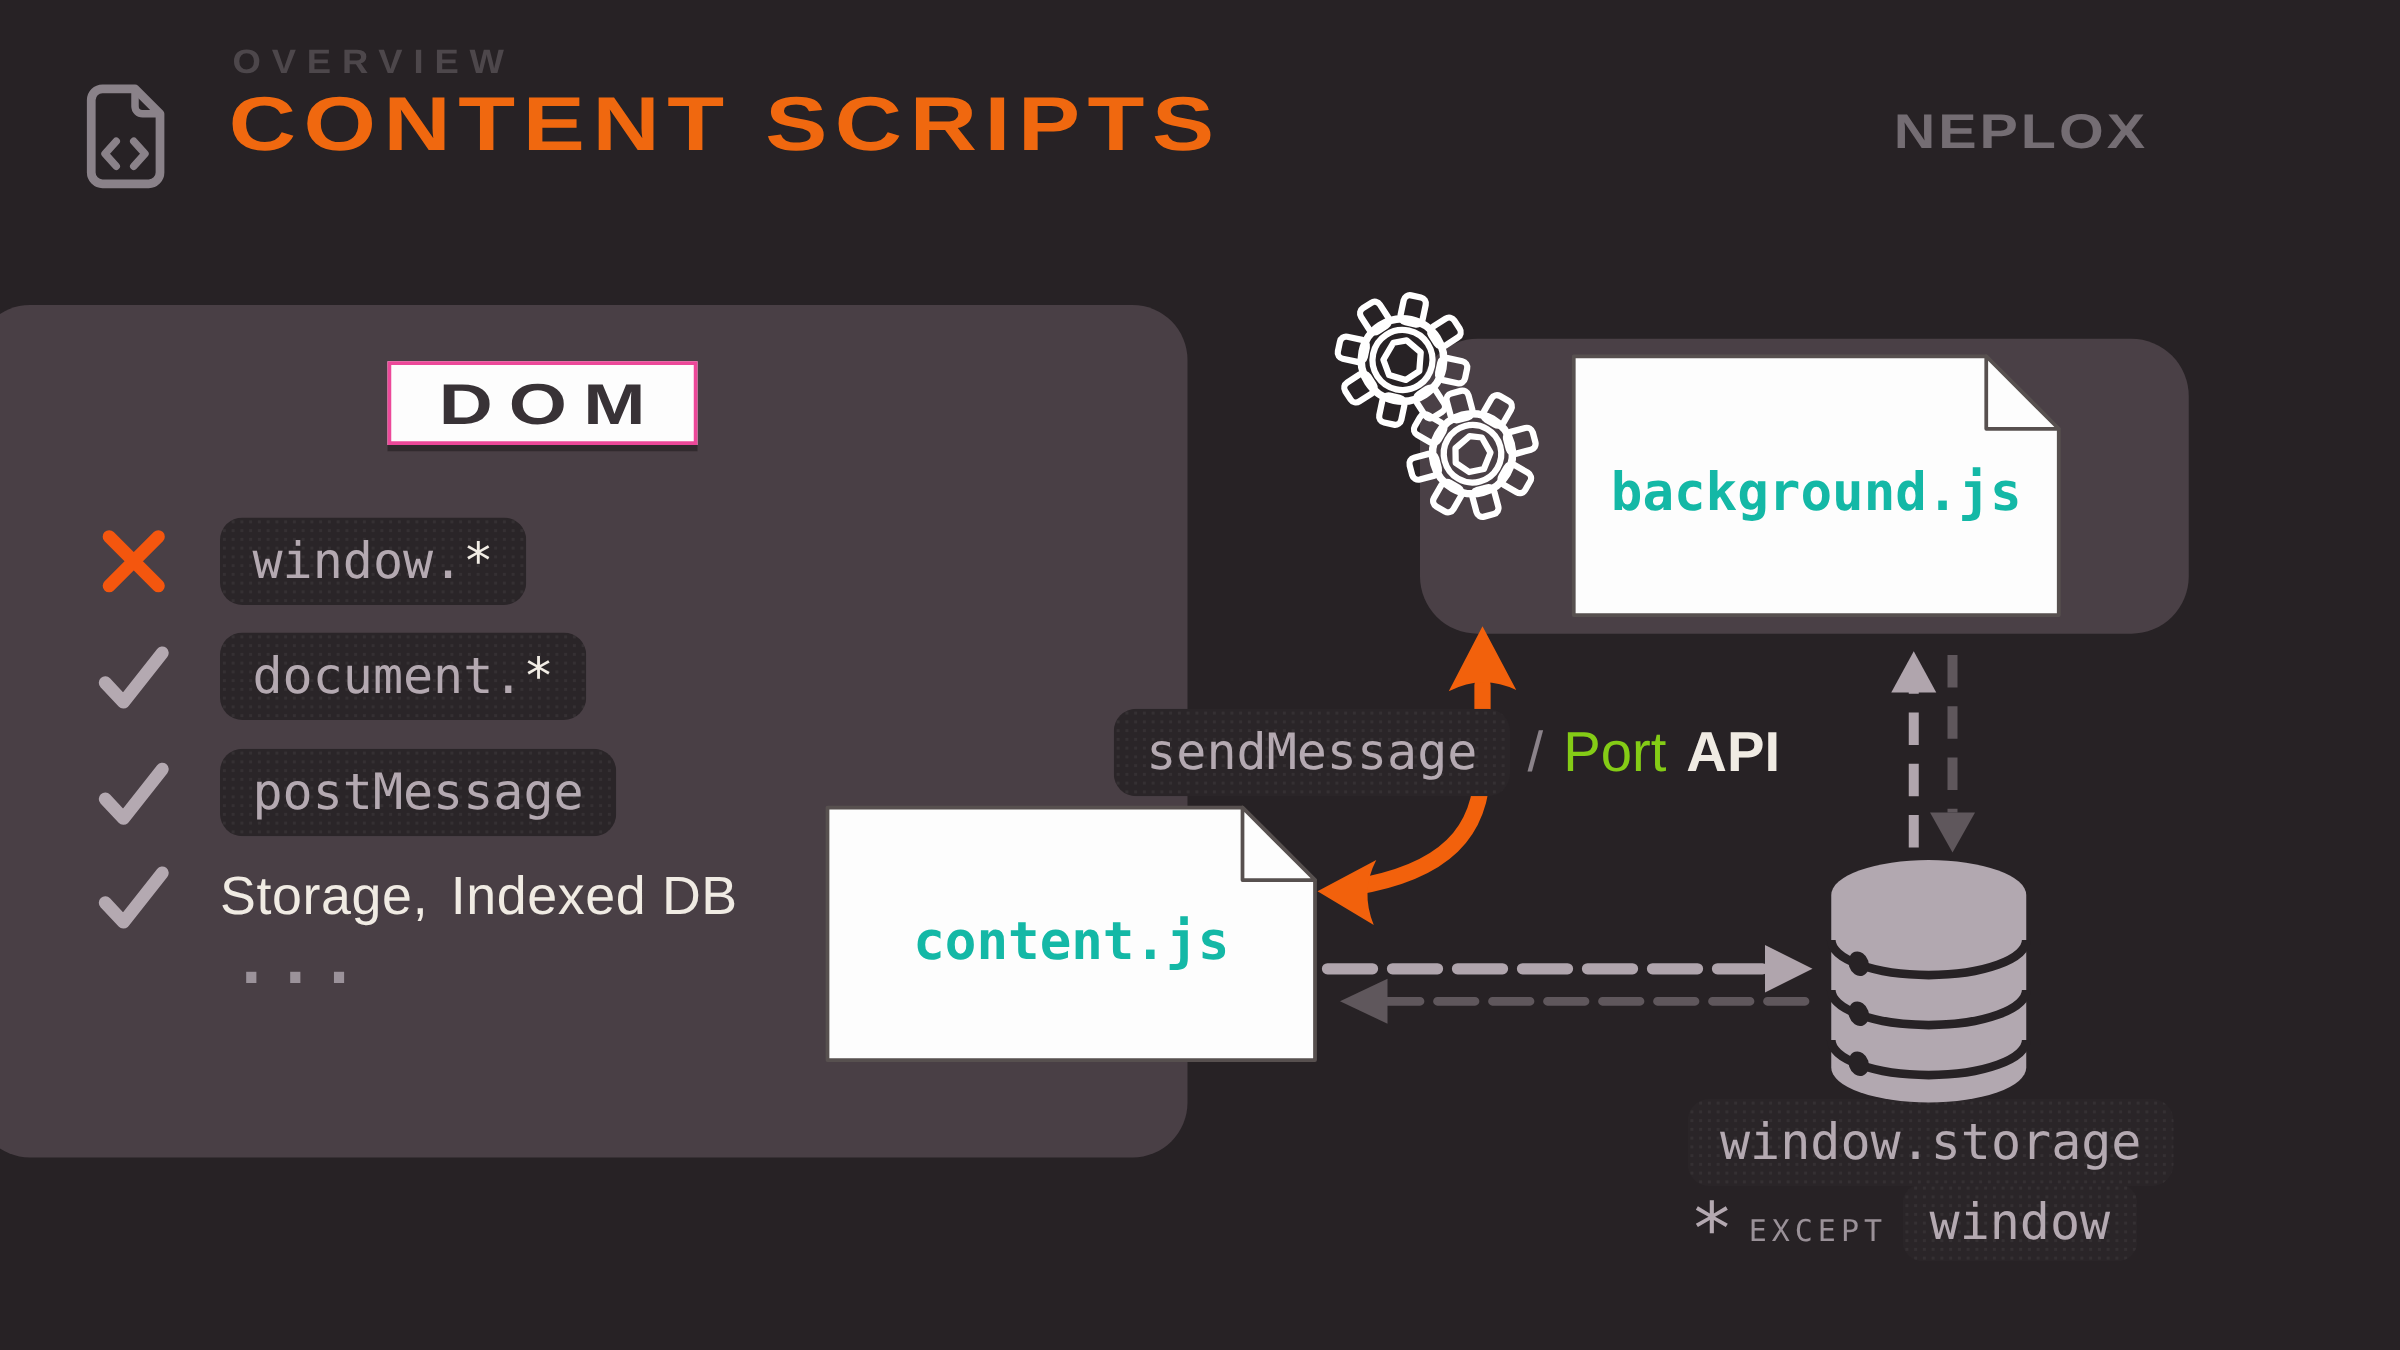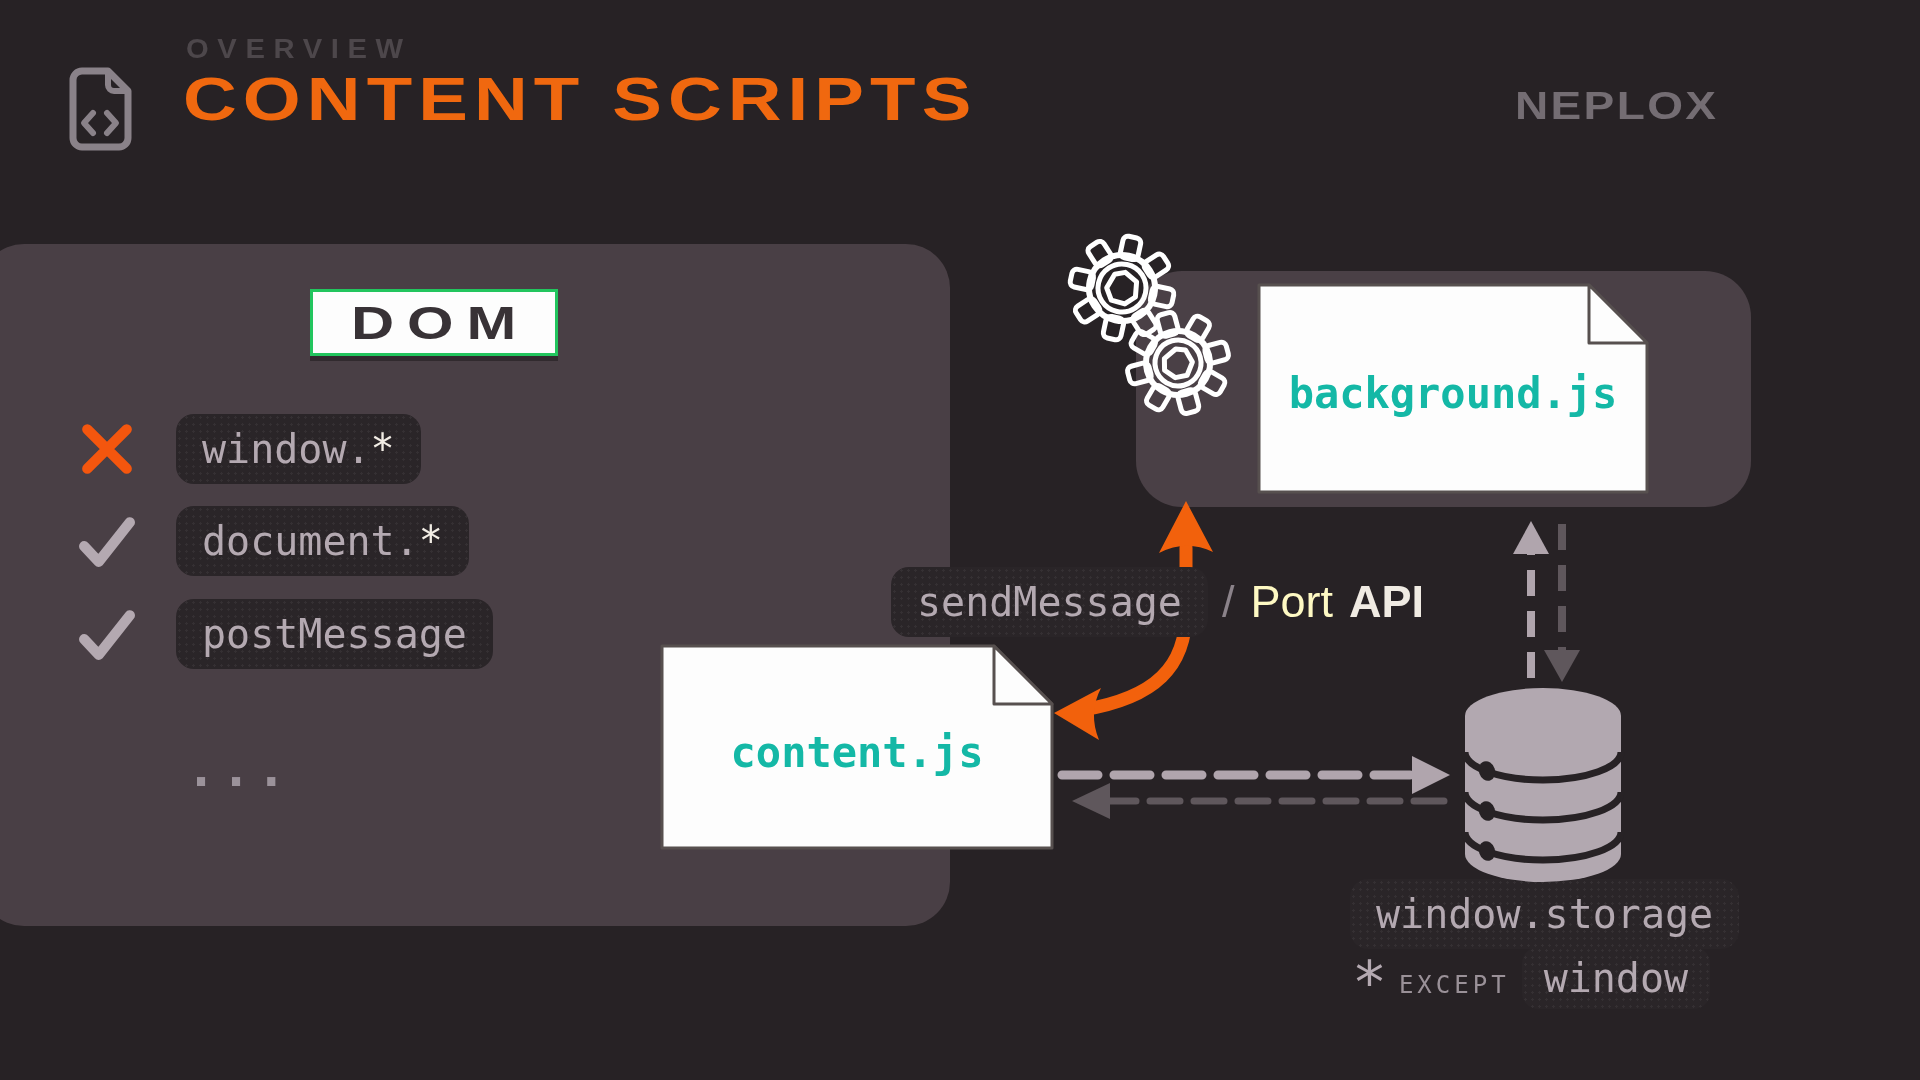--- a/index.html
+++ b/index.html
@@ -24,21 +24,21 @@
     color:#746D73; transform:scaleX(1.18); transform-origin:right top;
   }
 
   
   .dom-panel {
     left:-20px; top:244px; width:970px; height:682px;
     background:#493F45; border-radius:44px;
   }
   .dom-title {
     left:310px; top:289px; width:248px; height:67px; background:#FDFDFD;
-    border:3px solid #22c55e; box-shadow:0 5px 0 rgba(30,25,28,.55);
+    border:3px solid #ec4899; box-shadow:0 5px 0 rgba(30,25,28,.55);
     display:flex; align-items:center; justify-content:center;
   }
   .dom-title span {
     font-size:46px; font-weight:700; letter-spacing:10px; color:#383236;
     transform:scaleX(1.3); padding-left:10px;
   }
   .row { position:absolute; display:flex; align-items:center; }
   .row .mark { width:58px; height:58px; flex:0 0 58px; margin-right:40px; }
   .badge {
     background:#2A2528; border-radius:18px; padding:12px 26px;
@@ -70,21 +70,21 @@
   
   .send-badge {
     left:891px; top:567px; z-index:6;
     background:#2A2528; border-radius:18px; padding:12px 26px;
     font-family:"DejaVu Sans Mono", monospace; font-size:40px; line-height:46px; color:#B4A9B1;
     background-image:radial-gradient(rgba(255,255,255,.05) 1.2px, transparent 1.3px);
     background-size:7px 7px;
   }
   .port-label { left:1222px; top:576px; z-index:6; display:flex; gap:16px; font-size:45px; line-height:52px; }
   .port-label .slash { color:#8B838A; }
-  .port-label .word { color:#fef9c3; }
+  .port-label .word { color:#84cc16; }
   .port-label .bold { color:#F0EBE3; font-weight:700; }
 
   
   .storage-badge {
     left:1350px; top:879px; background:#2A2528; border-radius:18px; padding:12px 26px;
     font-family:"DejaVu Sans Mono", monospace; font-size:40px; line-height:46px; color:#B4A9B1;
     background-image:radial-gradient(rgba(255,255,255,.05) 1.2px, transparent 1.3px);
     background-size:7px 7px;
   }
   .storage-note { left:1352px; top:944px; display:flex; align-items:center; gap:12px; }
@@ -136,20 +136,26 @@
     <div class="badge"><span>document.</span><span class="star">*</span></div>
   </div>
 
   <div class="row" style="left:78px; top:599px;">
     <svg class="mark" viewBox="0 0 56 56">
       <path d="M6 33 L20 48 L50 10" stroke="#B4A9B1" stroke-width="10" stroke-linecap="round" stroke-linejoin="round" fill="none"></path>
     </svg>
     <div class="badge"><span>postMessage</span><span class="star"></span></div>
   </div>
 
+  <div class="row" style="left:78px; top:688px;">
+    <svg class="mark" viewBox="0 0 56 56">
+      <path d="M6 33 L20 48 L50 10" stroke="#B4A9B1" stroke-width="10" stroke-linecap="round" stroke-linejoin="round" fill="none"></path>
+    </svg>
+    <div class="plain-text"><span>Storage,</span><span class="gap"></span><span>Indexed DB</span></div>
+  </div>
 
   <div class="abs ellipsis" style="left:186px; top:740px;">...</div>
 
   <div class="abs bg-container z2"></div>
 
   <div class="doc z3" style="left:1257px; top:283px; width:392px; height:211px;">
     <svg width="392" height="211" viewBox="0 0 392 211">
       <path d="M2 2 H332 L390 60 V209 H2 Z" fill="#FDFDFD" stroke="#57504F" stroke-width="3" stroke-linejoin="round"></path>
       <path d="M332 2 V60 H390 Z" fill="#FDFDFD" stroke="#57504F" stroke-width="3" stroke-linejoin="round"></path>
     </svg>

